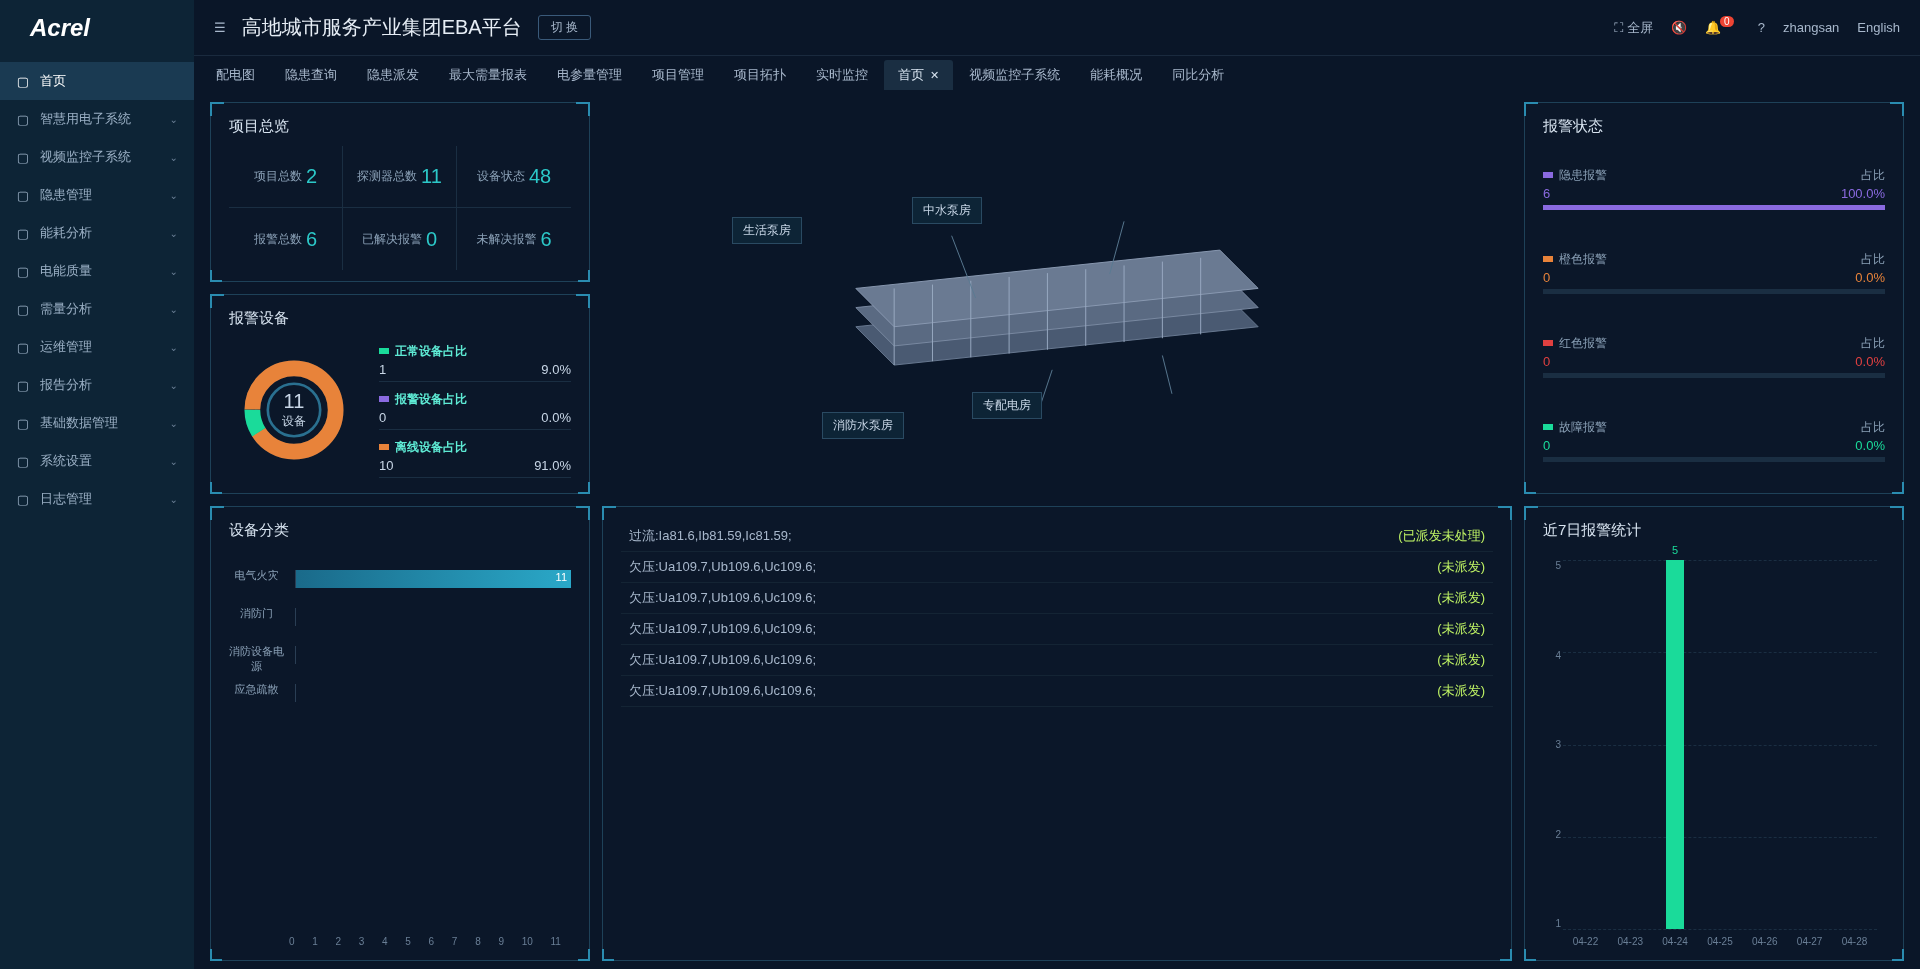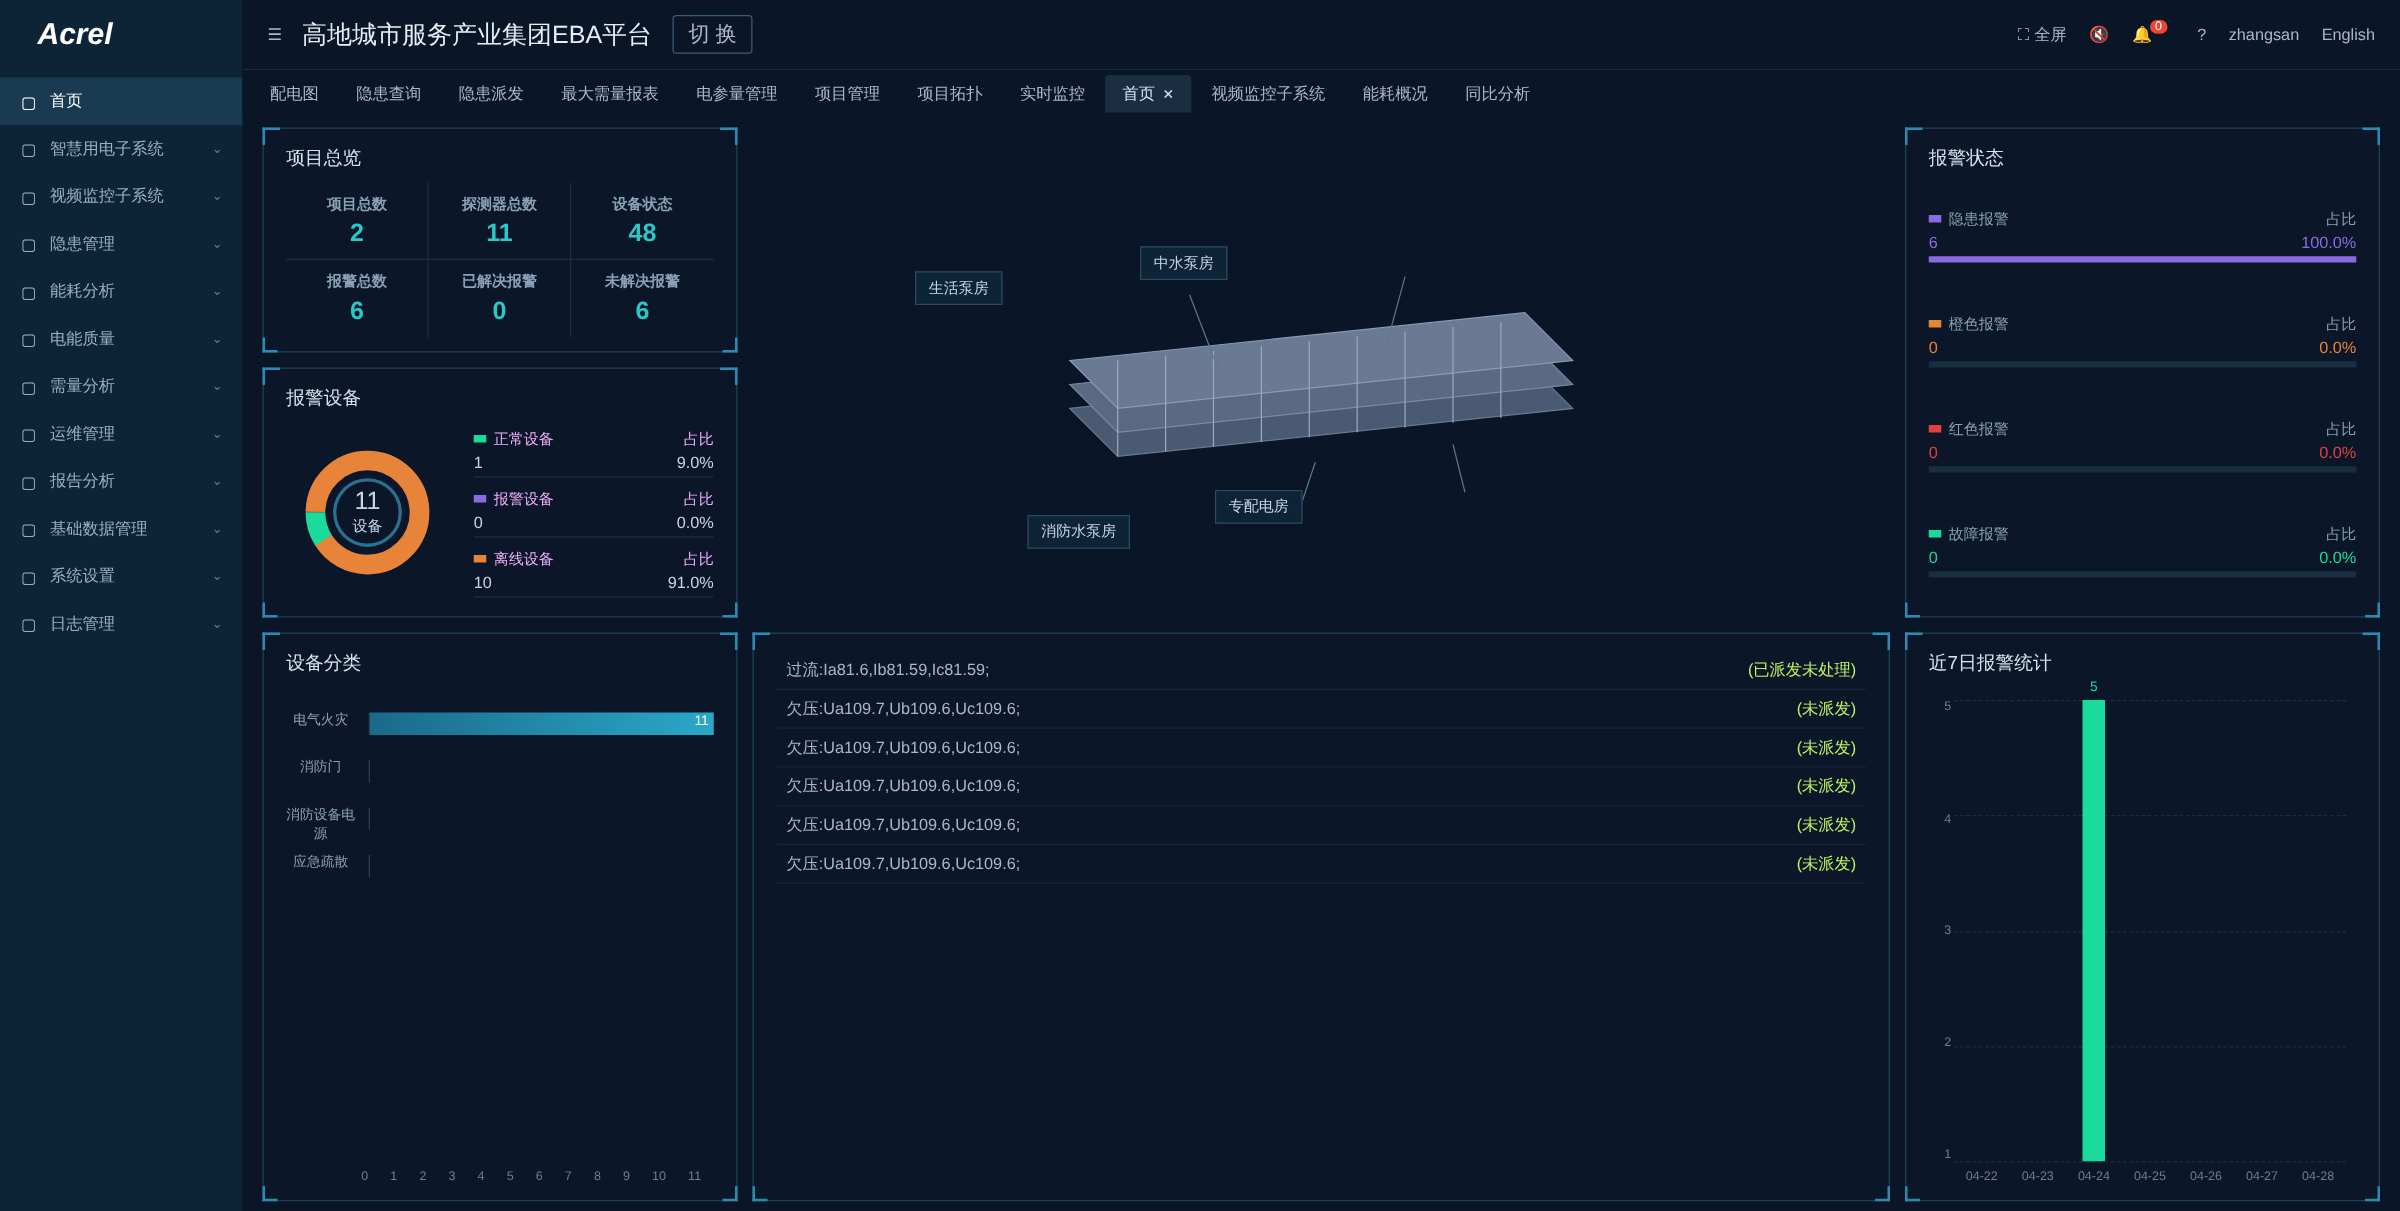--- a/index.html
+++ b/index.html
@@ -17,21 +17,21 @@
 .nav-icon { width: 14px; height: 14px; display: inline-flex; align-items: center; justify-content: center; }
 .chev { font-size: 10px; color: #6a7f96; }
 
 
 .main { flex: 1; display: flex; flex-direction: column; background: #0a1628; }
 
 
 .header { height: 56px; display: flex; align-items: center; padding: 0 20px; background: #0a1628; border-bottom: 1px solid #1a2a3e; }
 .menu-toggle { margin-right: 16px; cursor: pointer; color: #a8b8cc; }
 .app-title { font-size: 20px; color: #e6edf5; font-weight: 500; margin-right: 16px; }
-.switch-btn { border: 1px solid #3a5a7a; padding: 3px 12px; border-radius: 3px; font-size: 17px; color: #a8b8cc; cursor: pointer; }
+.switch-btn { border: 1px solid #3a5a7a; padding: 3px 12px; border-radius: 3px; font-size: 12px; color: #a8b8cc; cursor: pointer; }
 .header-right { margin-left: auto; display: flex; align-items: center; gap: 18px; color: #a8b8cc; }
 .hr-item { display: flex; align-items: center; gap: 4px; cursor: pointer; font-size: 13px; }
 .badge { background: #e43; color: #fff; border-radius: 8px; font-size: 10px; padding: 0 4px; min-width: 14px; text-align: center; position: relative; top: -6px; left: -6px; }
 
 
 .tabs { height: 38px; display: flex; align-items: center; padding: 0 8px; background: #0a1628; gap: 2px; }
 .tab { padding: 6px 14px; font-size: 13px; color: #a8b8cc; cursor: pointer; border-radius: 3px 3px 0 0; display: flex; align-items: center; gap: 6px; }
 .tab.active { background: #1a2e42; color: #d8e4f0; }
 .tab-close { font-size: 11px; cursor: pointer; }
 
@@ -42,37 +42,37 @@
 .panel::before, .panel::after, .panel-corner-bl, .panel-corner-br { content: ''; position: absolute; width: 12px; height: 12px; border: 2px solid #2a8cb0; }
 .panel::before { top: -1px; left: -1px; border-right: none; border-bottom: none; }
 .panel::after { top: -1px; right: -1px; border-left: none; border-bottom: none; }
 .panel-corner-bl { bottom: -1px; left: -1px; border-right: none; border-top: none; }
 .panel-corner-br { bottom: -1px; right: -1px; border-left: none; border-top: none; }
 .panel-title { font-size: 15px; color: #d8e4f0; margin-bottom: 10px; }
 
 
 .p-overview { grid-column: 1; grid-row: 1; }
 .ov-grid { display: grid; grid-template-columns: 1fr 1fr 1fr; grid-template-rows: 1fr 1fr; height: calc(100% - 26px); }
-.ov-cell { border-right: 1px solid #1a2e42; border-bottom: 1px solid #1a2e42; display: flex; flex-direction: column; align-items: center; justify-content: center; gap: 4px; font-weight: bold; }
+.ov-cell { border-right: 1px solid #1a2e42; border-bottom: 1px solid #1a2e42; display: flex; flex-direction: row; align-items: center; justify-content: center; gap: 4px; }
 .ov-cell:nth-child(3n) { border-right: none; }
 .ov-cell:nth-child(n+4) { border-bottom: none; }
 .ov-label { font-size: 12px; color: #8aa0b6; }
 .ov-val { font-size: 20px; color: #2cc8c8; }
 
 
 .p-devstatus { grid-column: 1; grid-row: 2; }
 .dev-body { display: flex; gap: 20px; height: calc(100% - 26px); }
 .donut-wrap { width: 130px; display: flex; align-items: center; justify-content: center; }
 .donut { position: relative; width: 110px; height: 110px; }
 .donut-center { position: absolute; inset: 0; display: flex; flex-direction: column; align-items: center; justify-content: center; color: #c8d6e6; }
 .donut-num { font-size: 20px; }
 .donut-lbl { font-size: 12px; }
 .dev-stats { flex: 1; display: flex; flex-direction: column; justify-content: space-around; }
 .dev-row { }
-.dev-head { display: flex; justify-content: space-between; font-size: 12px; color: #f0abfc; }
+.dev-head { display: flex; font-size: 12px; color: #5eead4; font-weight: bold; }
 .dev-leg { display: flex; align-items: center; gap: 6px; }
 .leg-sq { width: 10px; height: 6px; }
 .dev-vals { display: flex; justify-content: space-between; font-size: 13px; color: #c8d6e6; margin-top: 2px; border-bottom: 1px solid #1a2e42; padding-bottom: 4px; }
 
 
 .p-devcat { grid-column: 1; grid-row: 3; }
 .cat-chart { height: calc(100% - 26px); position: relative; padding: 10px 0 20px 60px; }
 .cat-row { display: flex; align-items: center; height: 38px; }
 .cat-label { position: absolute; width: 55px; text-align: center; font-size: 11px; color: #8aa0b6; left: 0; }
 .cat-bar-area { flex: 1; height: 18px; position: relative; margin-left: 6px; border-left: 1px solid #2a3e54; }

